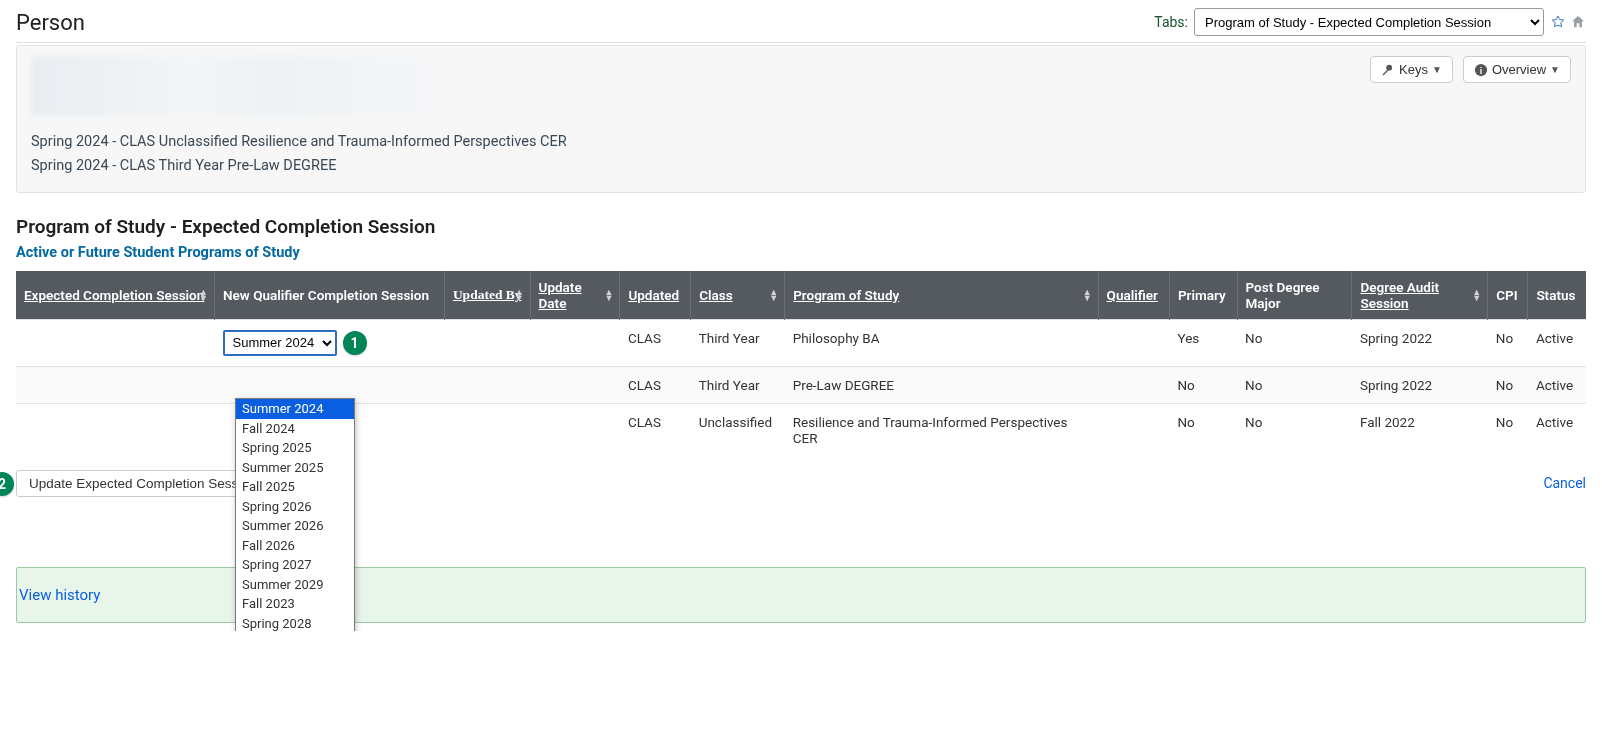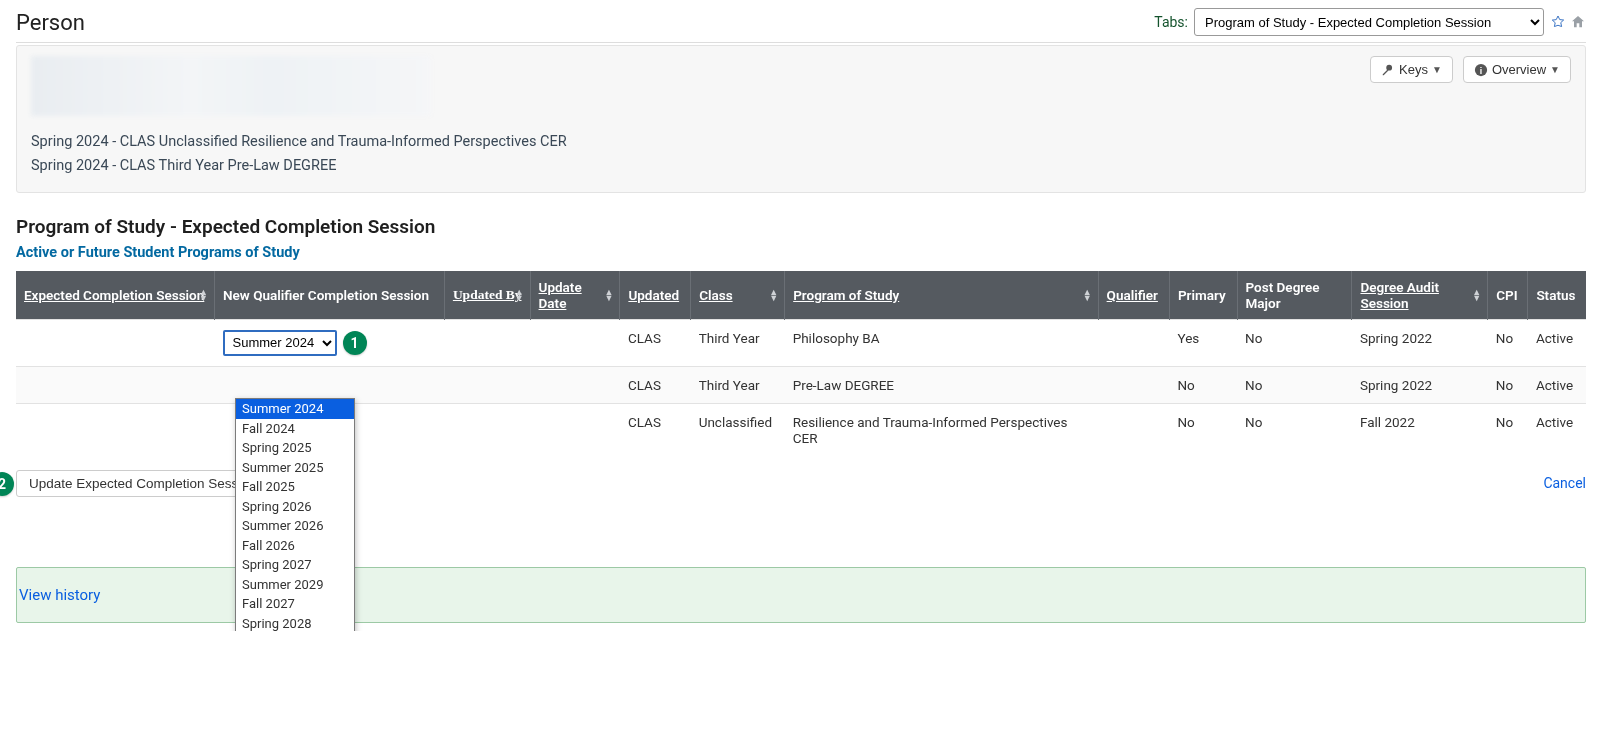--- a/index.html
+++ b/index.html
@@ -390,21 +390,21 @@
       <div class="opt sel">Summer 2024</div>
       <div class="opt">Fall 2024</div>
       <div class="opt">Spring 2025</div>
       <div class="opt">Summer 2025</div>
       <div class="opt">Fall 2025</div>
       <div class="opt">Spring 2026</div>
       <div class="opt">Summer 2026</div>
       <div class="opt">Fall 2026</div>
       <div class="opt">Spring 2027</div>
       <div class="opt">Summer 2029</div>
-      <div class="opt">Fall 2027</div>
+      <div class="opt">Fall 2023</div>
       <div class="opt">Spring 2028</div>
       <div class="opt">Summer 2031</div>
       <div class="opt">Fall 2028</div>
       <div class="opt">Spring 2029</div>
       <div class="opt">Summer 2029</div>
       <div class="opt">Fall 2029</div>
       <div class="opt">Spring 2030</div>
     </div>
 
 </div>

